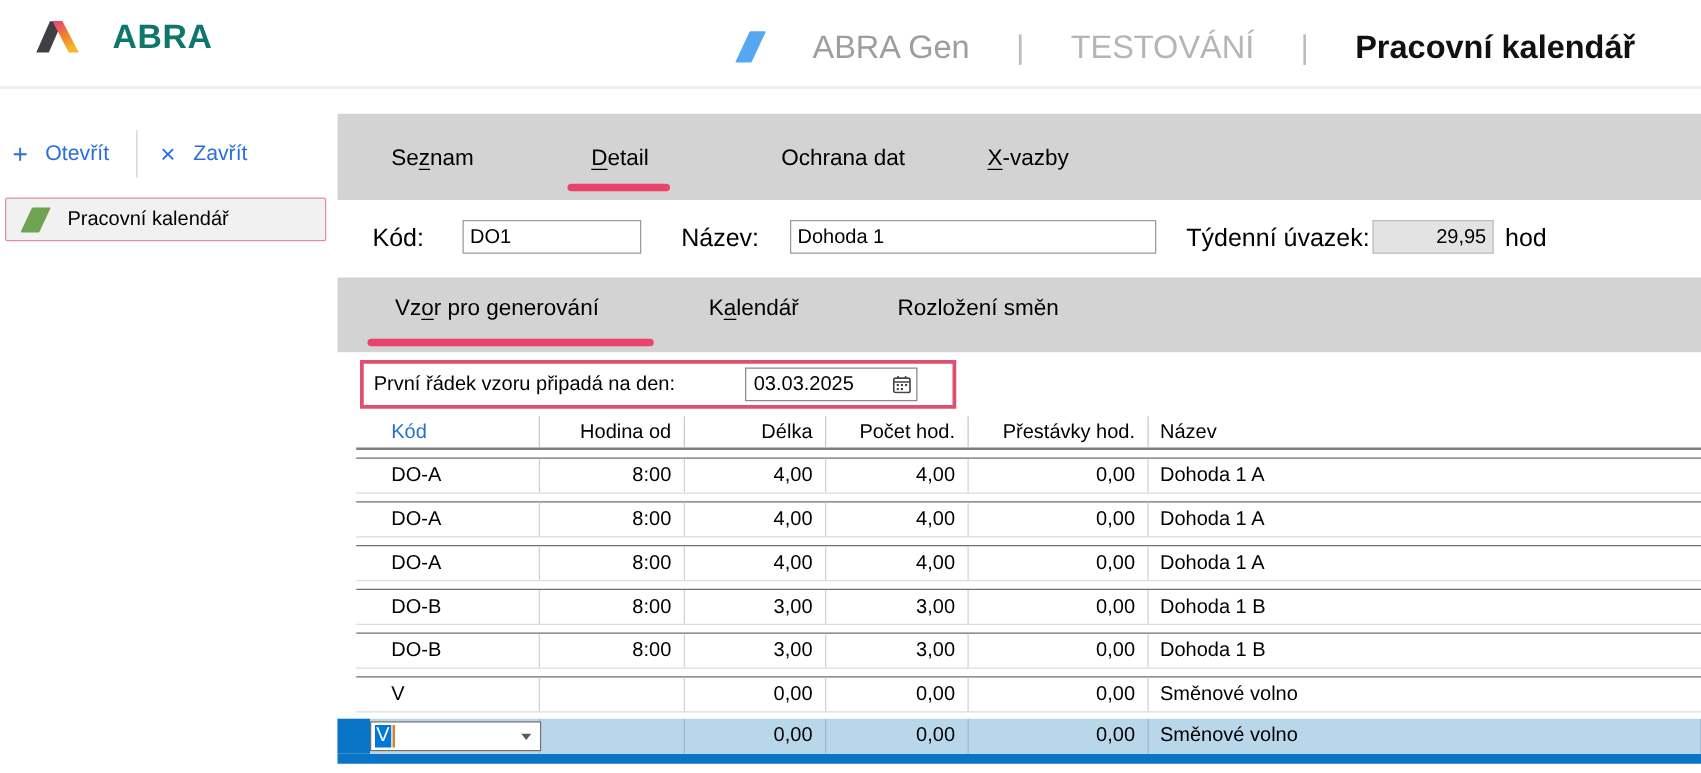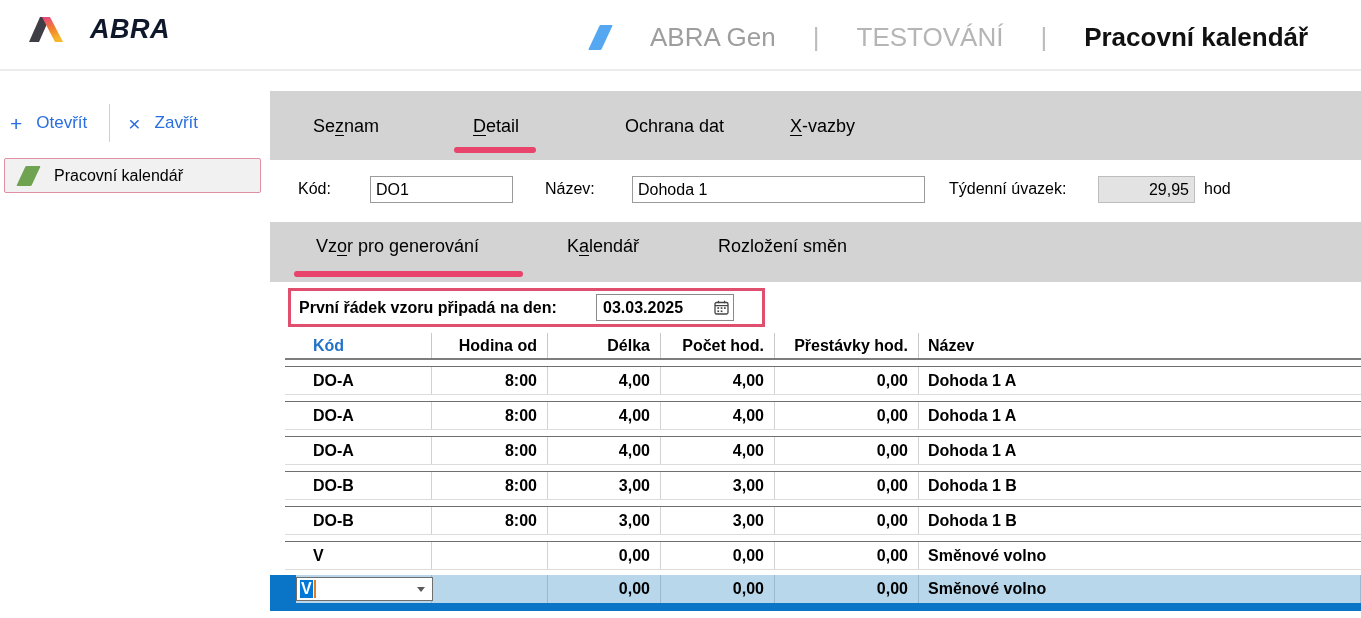--- a/index.html
+++ b/index.html
@@ -6,21 +6,21 @@
   html,body { width:1361px; height:618px; }
   body {
     font-family: "Liberation Sans", "DejaVu Sans", sans-serif;
     background:#ffffff; color:#000; overflow:hidden;
   }
   #root { position:relative; width:1361px; height:618px; background:#fff; }
 
   
   #app-header { position:absolute; left:0; top:0; width:1361px; height:71px; background:#fff; border-bottom:2px solid #ececec; }
   #logo { position:absolute; left:28px; top:14px; display:flex; align-items:center; gap:6px; }
-  #logo-text { font-size:27px; font-weight:700; color:#0f172a; letter-spacing:0.5px;font-style:italic; }
+  #logo-text { font-size:27px; font-weight:700; color:#0f766e; letter-spacing:0.5px; }
   #title-block { position:absolute; left:594px; top:22px; display:flex; align-items:center; font-size:26px; white-space:nowrap;gap:23px; }
   .slash { width:13px; height:25px; background:#55a7f1; transform:skewX(-25deg); border-radius:1px; }
   #title-block .slash { margin-right:20px; }
   .app-name { color:#9e9e9e; }
   .t-sep { color:#bcbcbc; padding:0 14px; font-weight:300; }
   .env-name { color:#b5b5b5; }
   .page-title { color:#111; font-weight:700; }
 
   
   #sidebar { position:absolute; left:0; top:73px; width:270px; height:545px; background:#fff; }
@@ -36,29 +36,29 @@
 
   
   #main { position:absolute; left:270px; top:72px; width:1091px; height:546px; background:#fff; }
 
   #tabbar { position:absolute; left:0; top:19px; width:1091px; height:69px; background:#d3d3d3; }
   .tab { position:absolute; top:25px; font-size:18px; color:#000; cursor:pointer; white-space:nowrap; }
   .ak { text-decoration:underline; text-underline-offset:3px; }
   #tab-underline { position:absolute; left:184px; top:56px; width:82px; height:6px; background:#e8446b; border-radius:3px; }
 
   #form-row { position:absolute; left:0; top:88px; width:1091px; height:62px; background:#fff; }
-  #form-row .flabel { position:absolute; top:20px; font-size:16px; color:#000; white-space:nowrap; }
+  #form-row .flabel { position:absolute; top:20px; font-size:20px; color:#000; white-space:nowrap; }
   .tb { position:absolute; top:16px; height:27px; background:#fff; border:1px solid #9b9b9b; font-size:16px; display:flex; align-items:center; padding:0 5px; }
   .tb.ro { background:#e3e3e3; border-color:#bdbdbd; justify-content:flex-end; }
 
   #subtabbar { position:absolute; left:0; top:150px; width:1091px; height:60px; background:#d3d3d3; }
   .subtab { position:absolute; top:14px; font-size:18px; color:#000; cursor:pointer; white-space:nowrap; }
   #subtab-underline { position:absolute; left:24px; top:49px; width:229px; height:6px; background:#e8446b; border-radius:3px; }
 
-  #content { position:absolute; left:0; top:210px; width:1091px; height:236px; background:#fff;font-weight:bold; }
+  #content { position:absolute; left:0; top:210px; width:1091px; height:236px; background:#fff; }
 
   #date-box { position:absolute; left:18px; top:6px; width:477px; height:39px; border:3px solid #e0506e; display:flex; align-items:center; }
   #date-box .dlabel { margin-left:8px; font-size:16px; white-space:nowrap; }
   #date-input { position:absolute; left:305px; top:3px; width:138px; height:27px; background:#fff; border:1px solid #8a8a8a; display:flex; align-items:center; padding-left:6px; font-size:16px; }
   #date-input .cal { position:absolute; right:4px; top:5px; cursor:pointer; }
 
   
   #grid { position:absolute; left:15px; top:51px; width:1076px; }
   .gridcols { display:grid; grid-template-columns:147px 116px 113px 114px 144px 1fr; }
   #thead { height:27px; border-bottom:2px solid #7d7d7d; }

